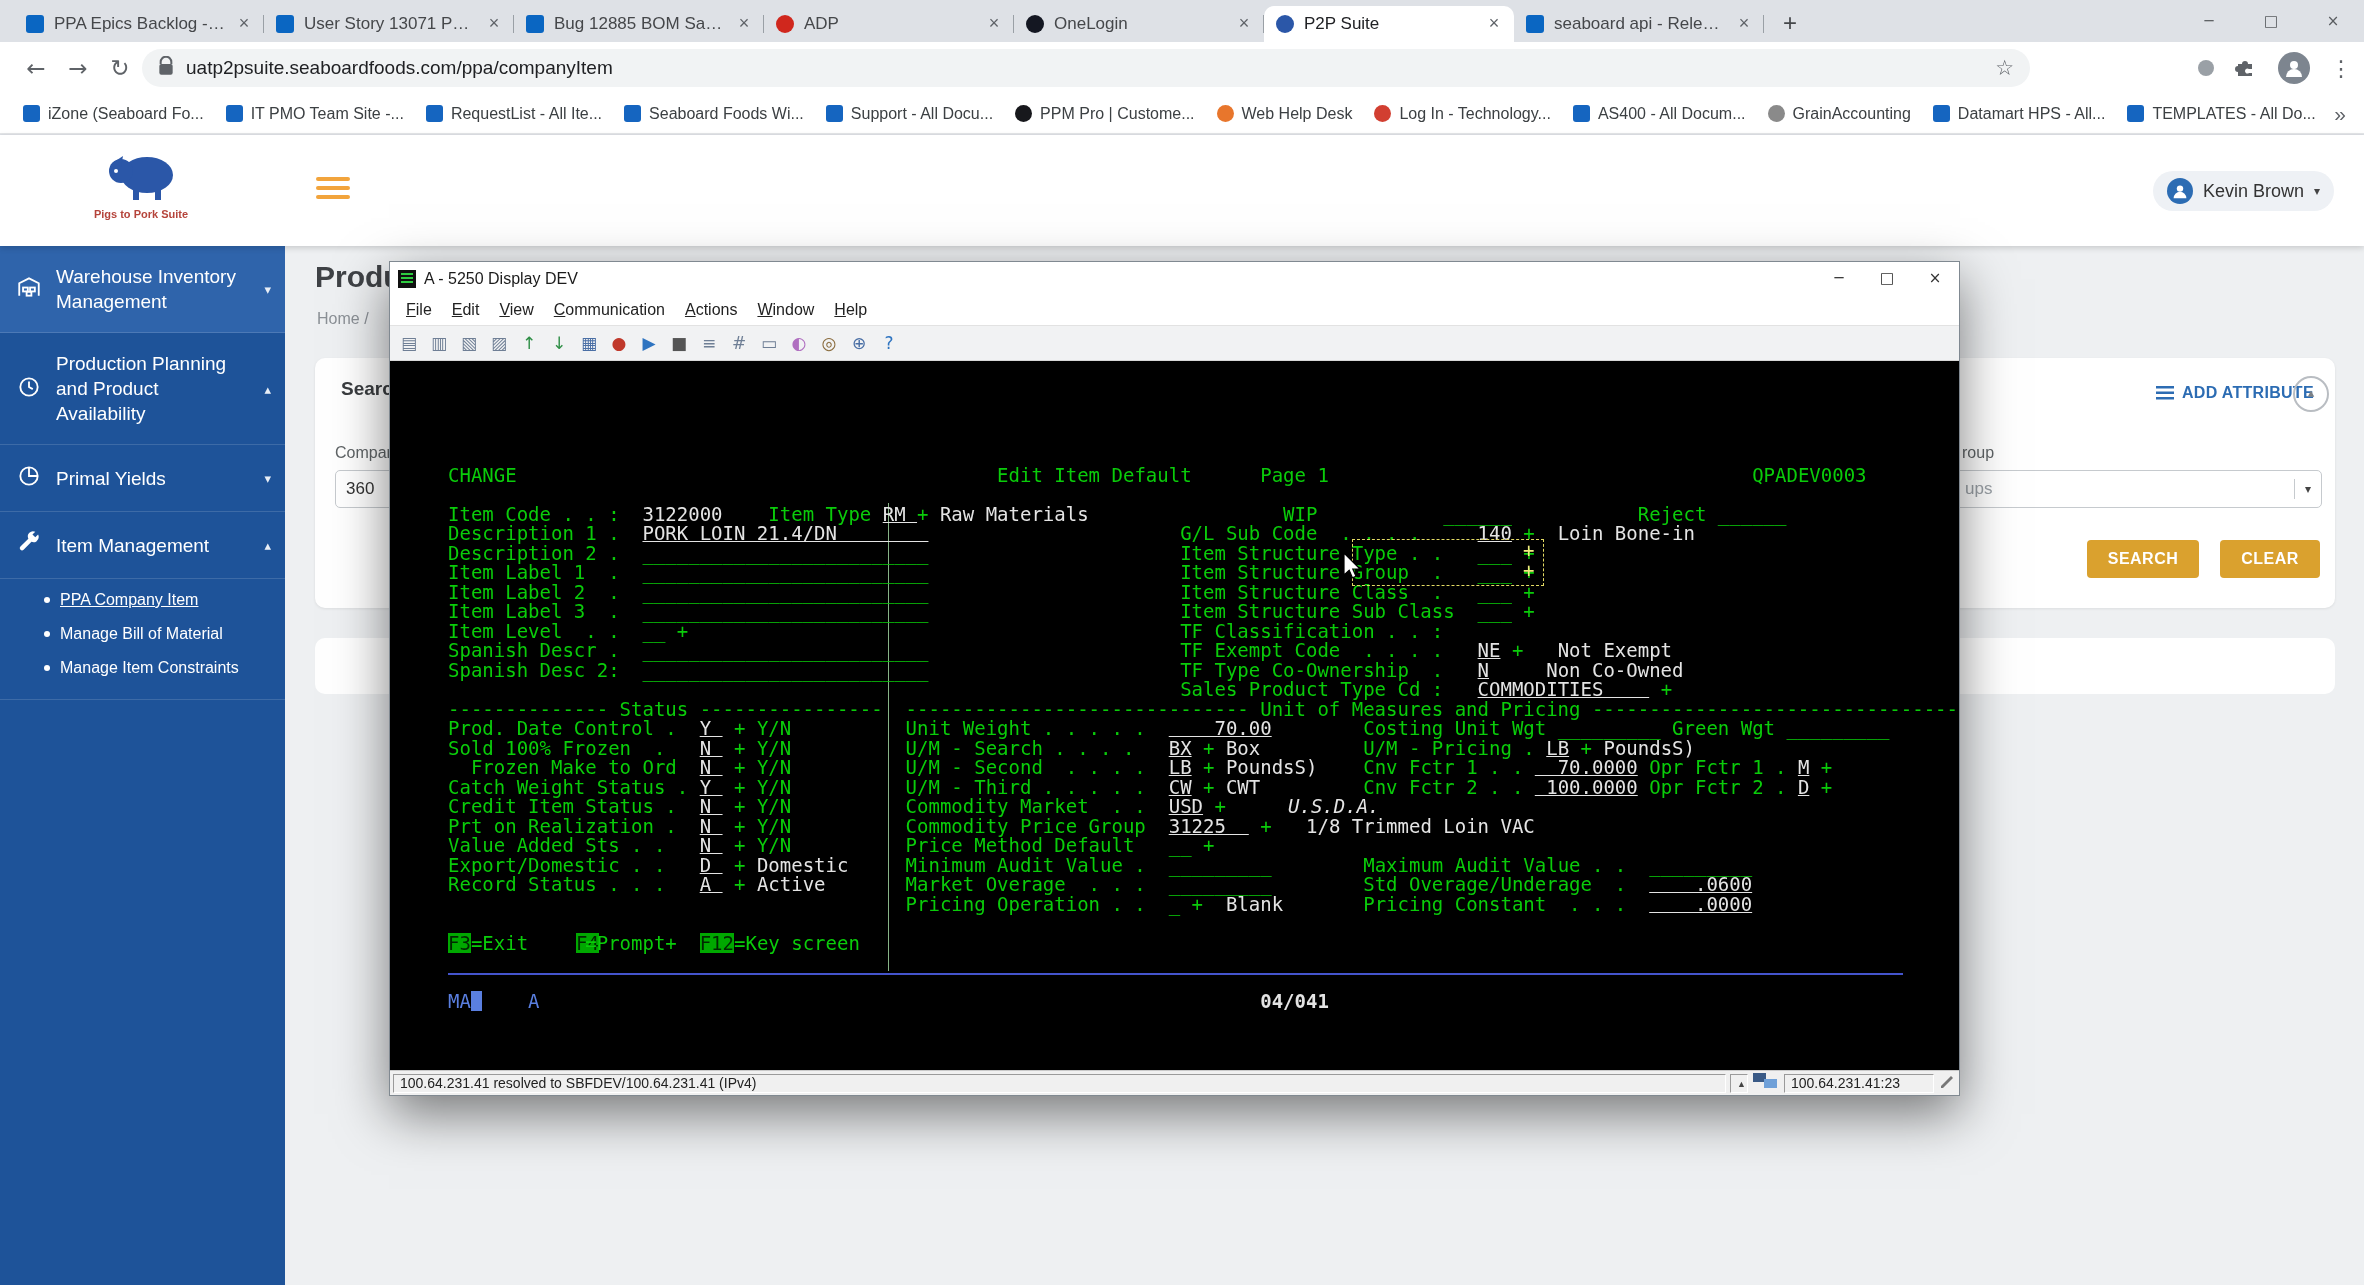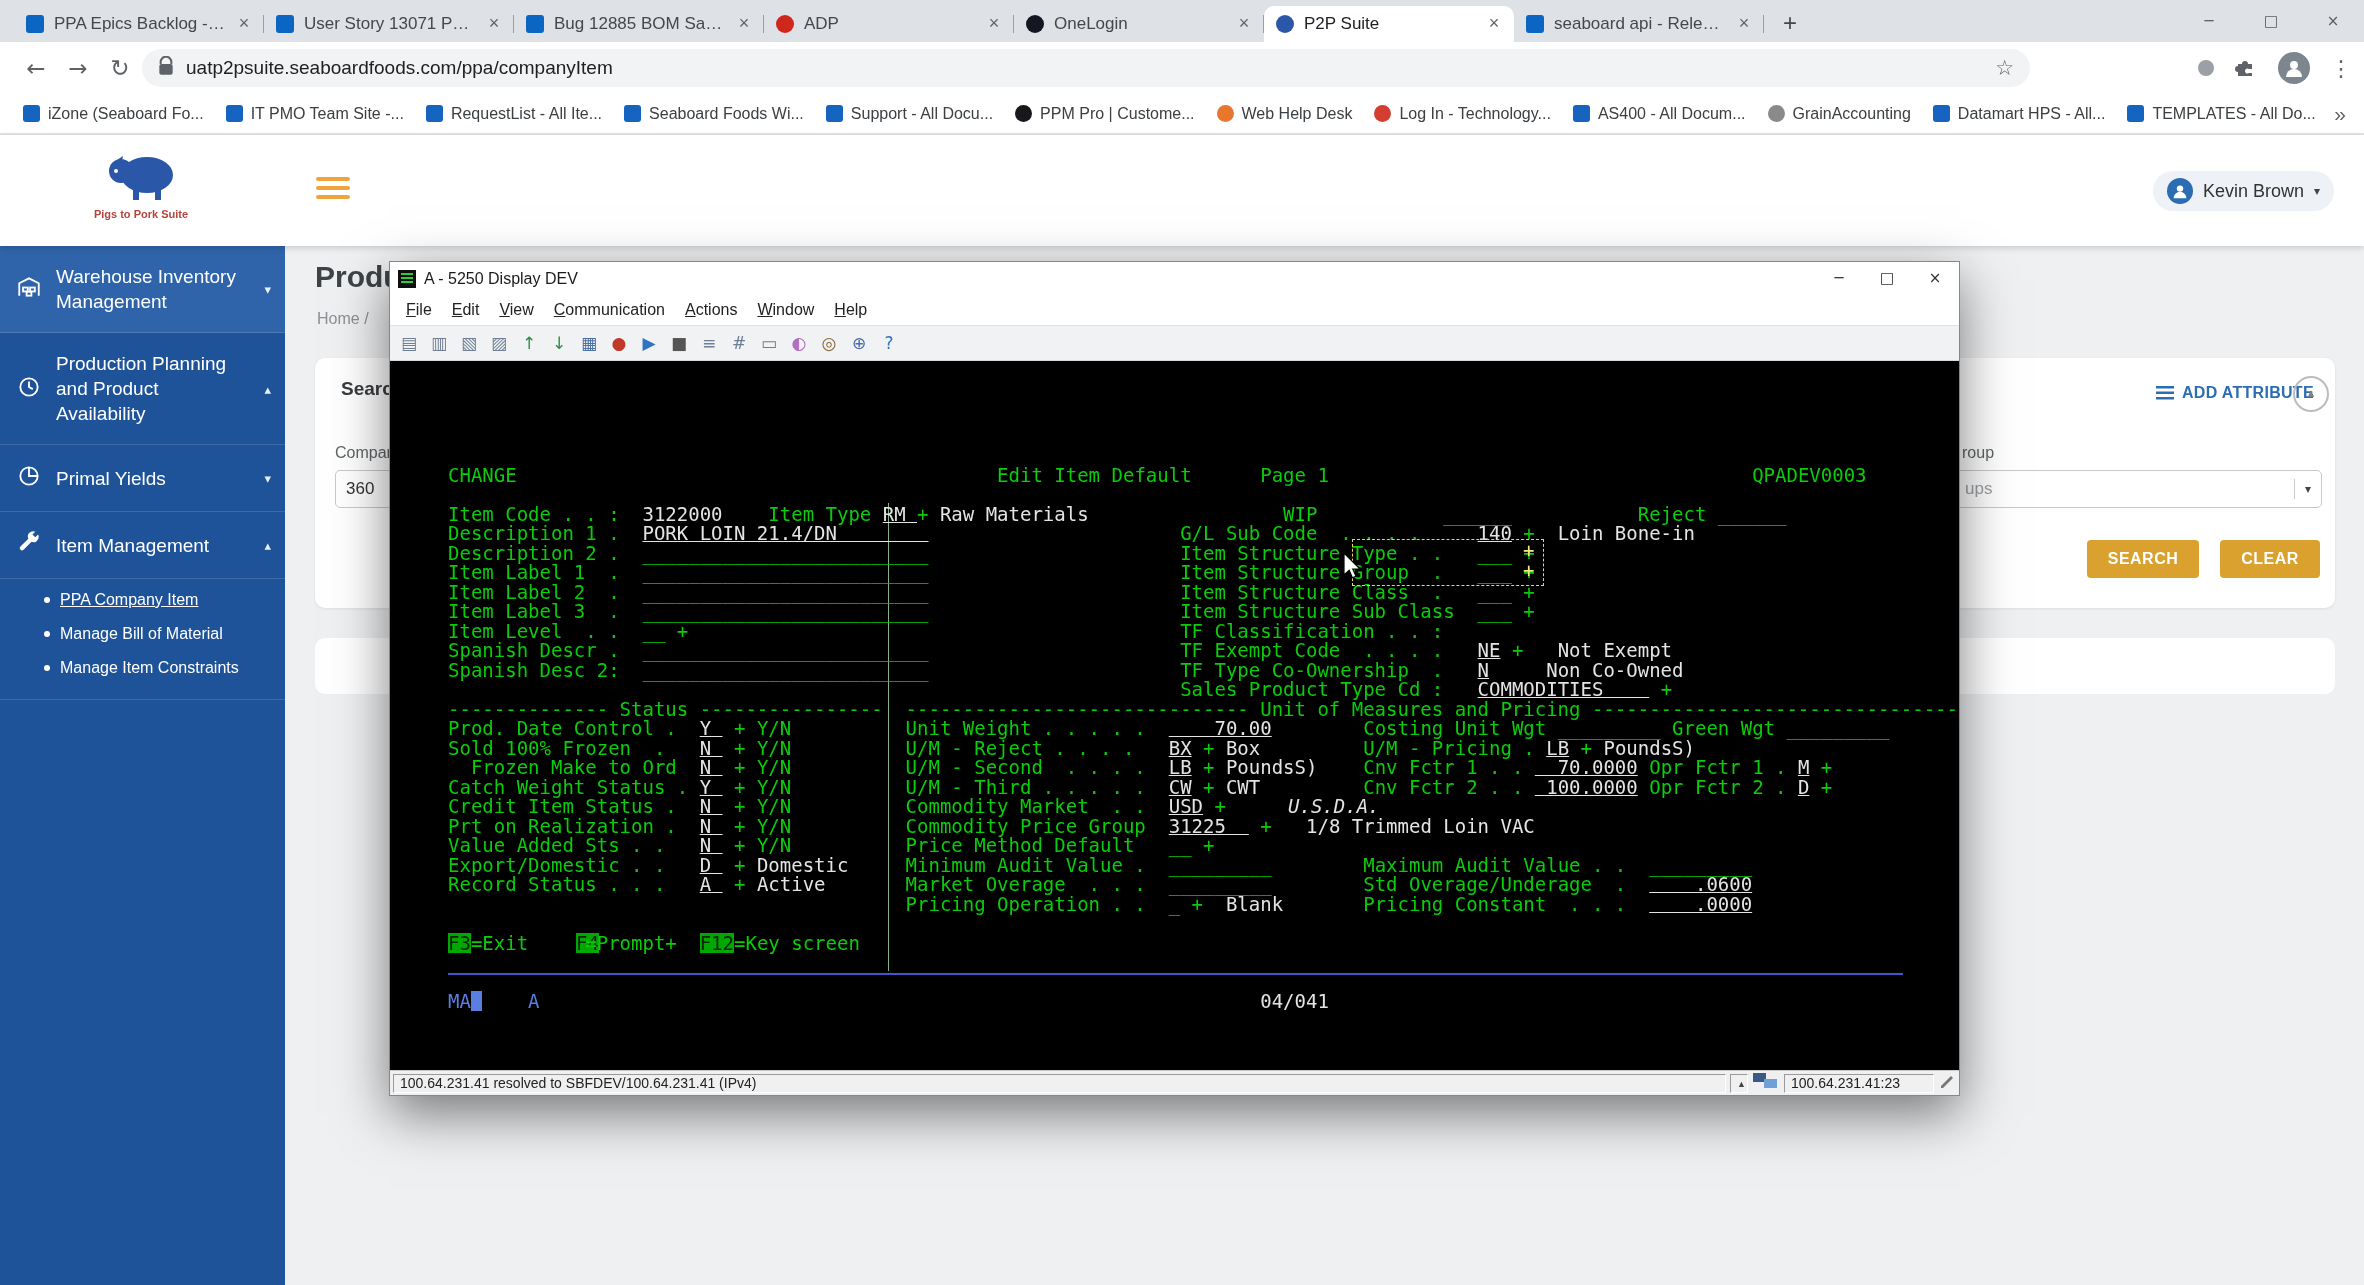--- a/index.html
+++ b/index.html
@@ -491,21 +491,21 @@
           <span class="seg c-wu" style="left: 720.72px;">    70.00</span>
           <span class="seg c-g" style="left: 915.2px;">Costing Unit Wgt</span>
           <span class="seg c-g" style="left: 1109.68px;">_________</span>
           <span class="seg c-g" style="left: 1224.08px;">Green Wgt</span>
           <span class="seg c-g" style="left: 1338.48px;">_________</span>
         </div>
         <div class="tl" style="top: 376.5px;">
           <span class="seg c-g" style="left: 0px;">Sold 100% Frozen  .</span>
           <span class="seg c-wu" style="left: 251.68px;">N </span>
           <span class="seg c-g" style="left: 286px;">+ Y/N</span>
-          <span class="seg c-g" style="left: 457.6px;">U/M - Reject . . . .</span>
+          <span class="seg c-g" style="left: 457.6px;">U/M - Search . . . .</span>
           <span class="seg c-wu" style="left: 720.72px;">BX</span>
           <span class="seg c-g" style="left: 755.04px;">+</span>
           <span class="seg c-w" style="left: 777.92px;">Box</span>
           <span class="seg c-g" style="left: 915.2px;">U/M - Pricing .</span>
           <span class="seg c-wu" style="left: 1098.24px;">LB</span>
           <span class="seg c-g" style="left: 1132.56px;">+</span>
           <span class="seg c-w" style="left: 1155.44px;">PoundsS)</span>
         </div>
         <div class="tl" style="top: 396px;">
           <span class="seg c-g" style="left: 0px;">  Frozen Make to Ord</span>
@@ -595,21 +595,21 @@
           <span class="seg c-g" style="left: 22.88px;">=Exit</span>
           <span class="seg c-fk" style="left: 128px;">F4</span>
           <span class="seg c-g" style="left: 137.28px;">=Prompt+</span>
           <span class="seg c-fk" style="left: 251.68px;">F12</span>
           <span class="seg c-g" style="left: 286px;">=Key screen</span>
         </div>
         <div class="tl" style="top: 630px;">
           <span class="seg c-bl" style="left: 0px;">MA</span>
           <span class="seg c-cur" style="left: 22.88px;"> </span>
           <span class="seg c-bl" style="left: 80.08px;">A</span>
-          <span class="seg c-w" style="left: 812.24px;">04/041</span>
+          <span class="seg c-w" style="left: 812.24px; font-weight: bold;">04/041</span>
         </div>
       </div>
     <div id="t-statusbar">
       <div class="sunken" id="st-left">100.64.231.41 resolved to SBFDEV/100.64.231.41 (IPv4)</div>
       <div class="sunken" id="st-up">▲</div>
       <span><svg width="28" height="20" viewBox="0 0 28 20">
             <rect x="1" y="2" width="13" height="9" fill="#3a5a86"></rect>
             <rect x="12" y="8" width="13" height="9" fill="#6fa0d8"></rect>
           </svg></span>
       <div class="sunken" id="st-right">100.64.231.41:23</div>

